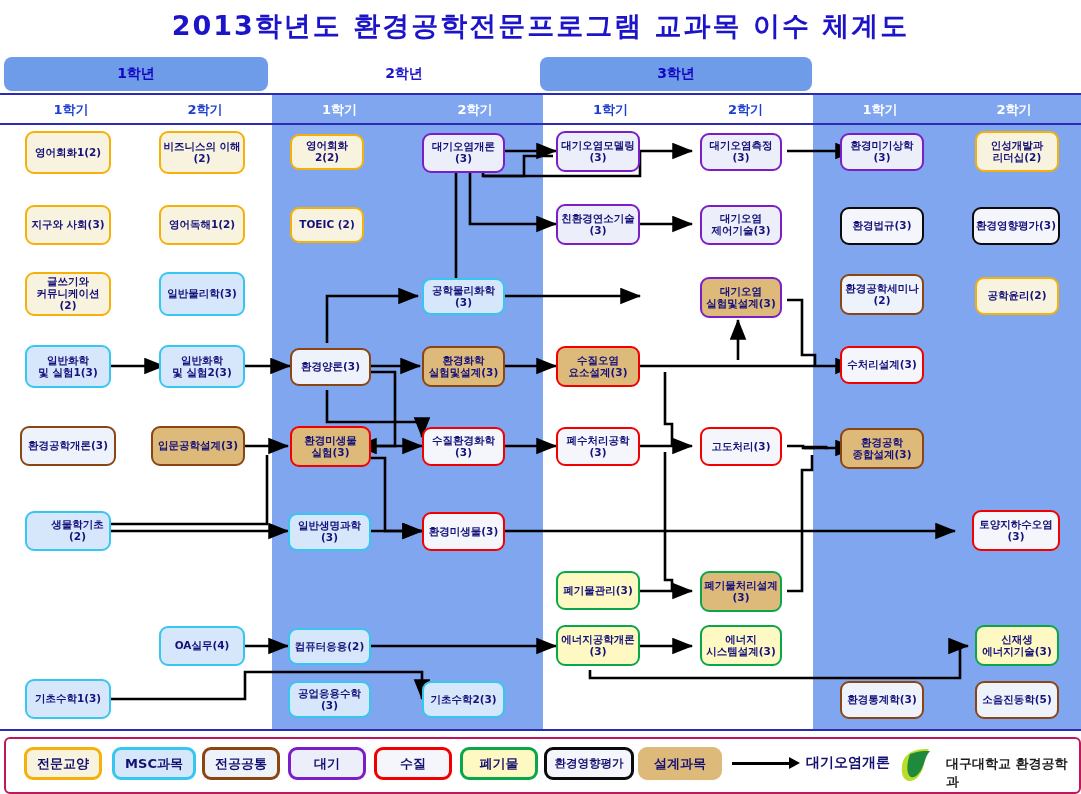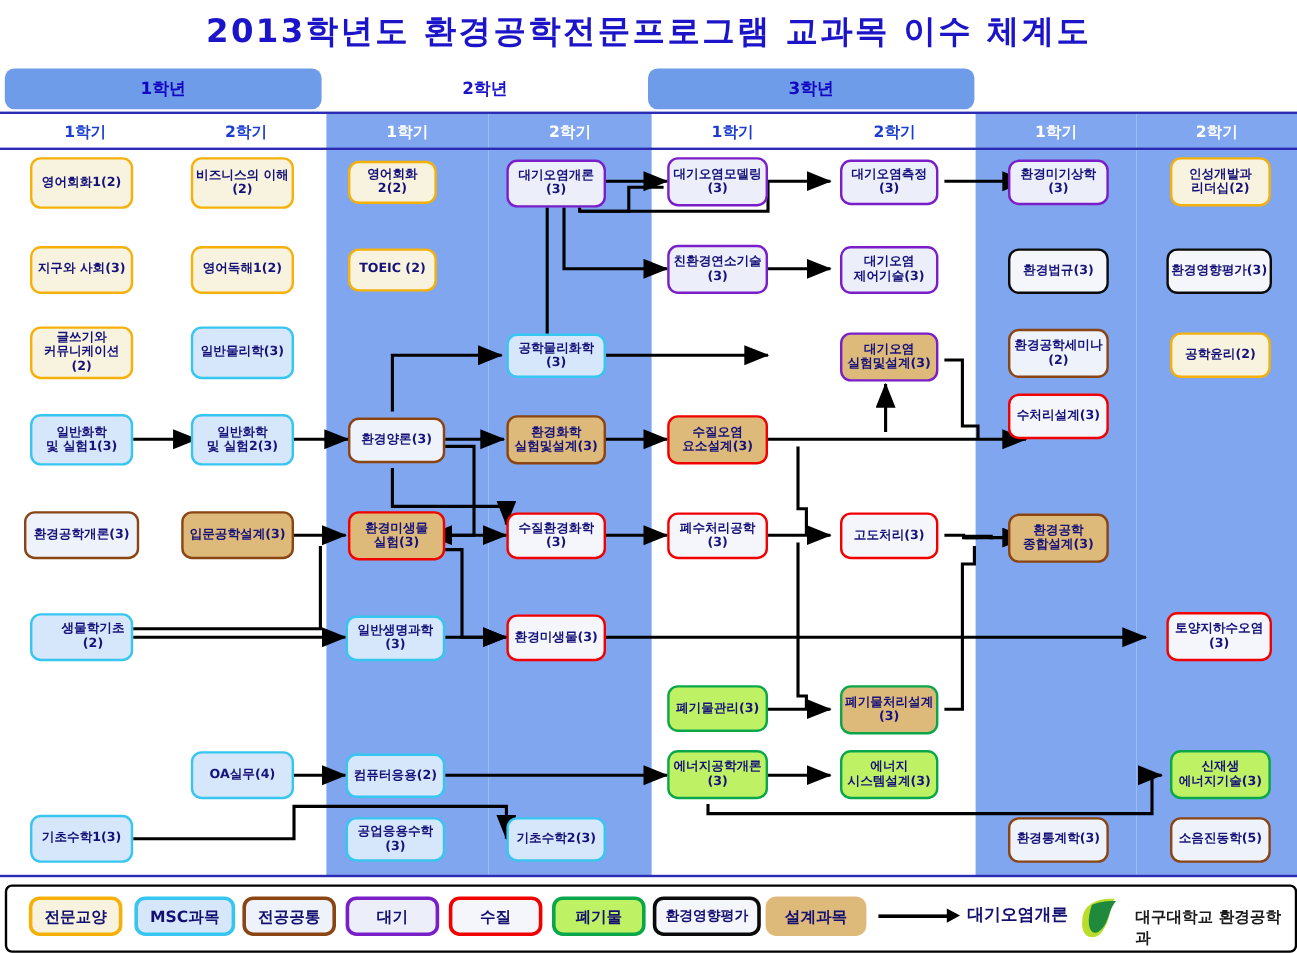--- a/index.html
+++ b/index.html
@@ -35,32 +35,32 @@
        font-size:10.5px;font-weight:bold;color:#16127a;
        border-width:2.5px;border-style:solid;
        background:#eef2fb;
        padding:1px 2px;}
   
   .c-gyoyang{border-color:#f5b10a;background:#f7f3de;}      
   .c-msc    {border-color:#37c6f0;background:#d6e6fb;}      
   .c-common {border-color:#8a4513;background:#eef2fb;}      
   .c-air    {border-color:#7a1fc8;background:#eceffa;}      
   .c-water  {border-color:#f20000;background:#f4f6fb;}      
-  .c-waste  {border-color:#0aa64a;background:#bef264;}      
+  .c-waste  {border-color:#0aa64a;background:#fef9c3;}      
   .c-eia    {border-color:#0b0b0b;background:#f4f6fb;}      
   
   .design{background:#ddb97a;}
 
   
   #wires{position:absolute;left:0;top:0;width:1081px;height:794px;
          pointer-events:none;}
 
   
   .legendbar{position:absolute;left:4px;top:737px;width:1073px;height:53px;
-             border:2px solid #000000;border-radius:6px;background:#fff;}
+             border:2px solid #be185d;border-radius:6px;background:#fff;}
   .lgbox{position:absolute;box-sizing:border-box;border-radius:9px;height:33px;
          display:flex;align-items:center;justify-content:center;
          font-size:13px;font-weight:bold;color:#141070;border-width:3px;border-style:solid;}
   .lg-arrowline{position:absolute;height:3px;background:#000;}
   .lg-arrowhead{position:absolute;width:0;height:0;border-top:6px solid transparent;
                 border-bottom:6px solid transparent;border-left:11px solid #000;}
   .lg-text{position:absolute;font-size:14px;font-weight:bold;color:#141070;}
   .lg-univ{position:absolute;font-size:13px;font-weight:bold;color:#1b1b1b;}
 </style>
 </head>
@@ -320,21 +320,21 @@
 
   <div class="box c-air" style="left:840px;top:133px;width:84px;height:38px;">
       <span>환경미기상학(3)</span>
     </div>
   <div class="box c-eia" style="left:840px;top:207px;width:84px;height:38px;">
       <span>환경법규(3)</span>
     </div>
   <div class="box c-common" style="left:840px;top:274px;width:84px;height:41px;">
       <span>환경공학세미나<br>(2)</span>
     </div>
-  <div class="box c-water" style="left:840px;top:328px;width:84px;height:38px;">
+  <div class="box c-water" style="left:840px;top:346px;width:84px;height:38px;">
       <span>수처리설계(3)</span>
     </div>
   <div class="box c-common design" style="left:840px;top:428px;width:84px;height:41px;">
       <span>환경공학<br>종합설계(3)</span>
     </div>
   <div class="box c-common" style="left:840px;top:681px;width:84px;height:38px;">
       <span>환경통계학(3)</span>
     </div>
 
   <div class="box c-gyoyang" style="left:975px;top:131px;width:84px;height:41px;">

